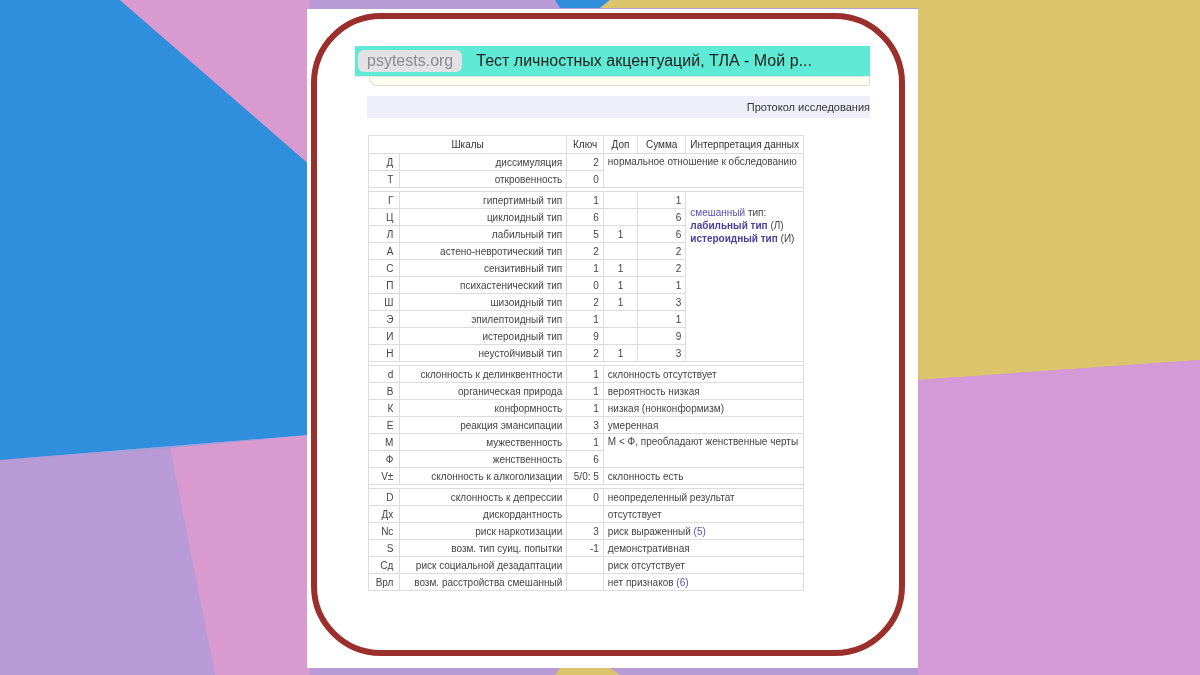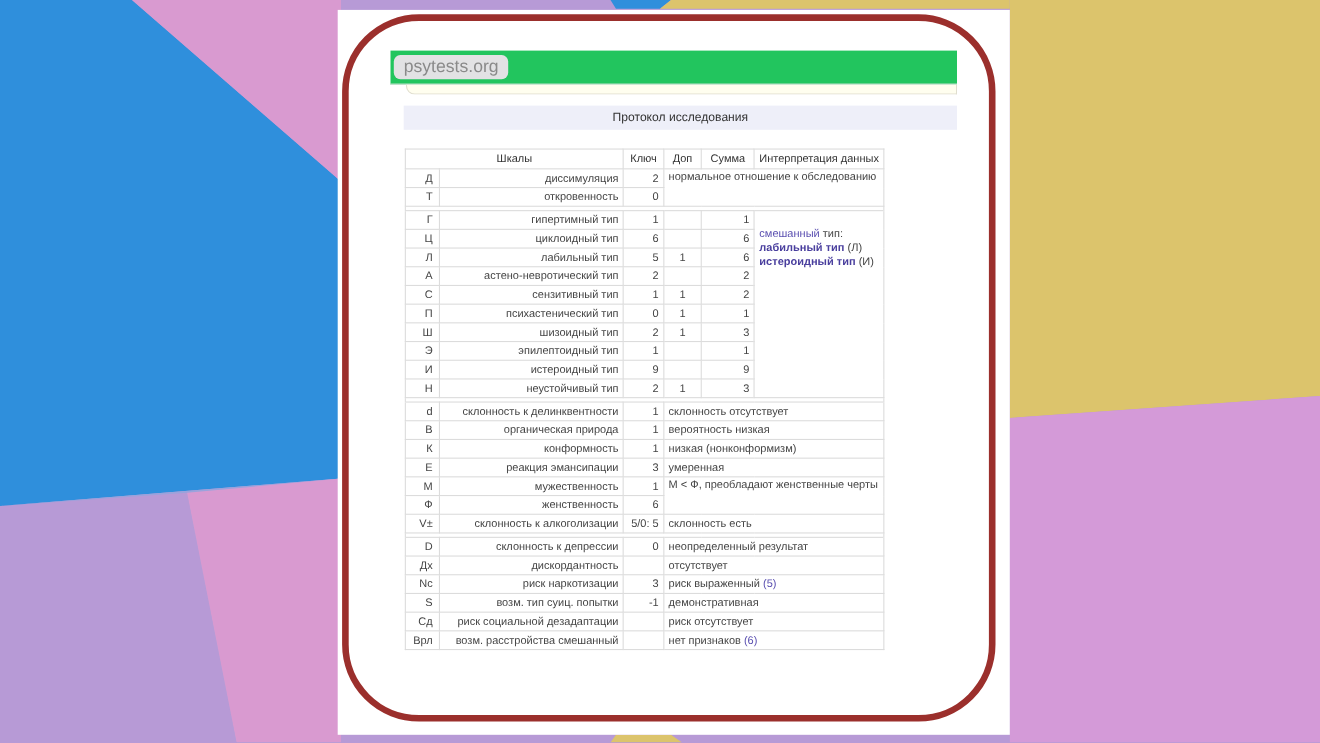--- a/index.html
+++ b/index.html
@@ -14,40 +14,40 @@
     background:#ffffff;
   }
   .frame {
     position:absolute; left:311px; top:13px; width:594px; height:643px;
     border:6px solid #9b2f2c; border-radius:70px; box-sizing:border-box;
     pointer-events:none;
   }
   .content { position:absolute; left:355px; top:46px; width:515px; }
   .tabbar {
     position:absolute; left:0; top:0; width:515px; height:30px;
-    background:#22c55e; border-bottom:1px solid #e6e6e6;
+    background:#5eead4; border-bottom:1px solid #e6e6e6;
     display:flex; align-items:center;
   }
   .domain {
     margin-left:3px; padding:2px 9px; background:#e2e2e4; border-radius:6px;
     color:#8a8a8a; font-family:"Liberation Sans", sans-serif; font-size:16px;
   }
   .tabtitle {
     margin-left:14px; color:#222; font-family:"Liberation Sans", sans-serif;
     font-size:16px; white-space:nowrap;
   }
   .underline {
     position:absolute; left:14px; top:31px; width:501px; height:9px;
     border:1px solid #e0decf; border-top:none; border-radius:0 0 0 8px;
     background:#fffeef; box-sizing:border-box;
   }
   .protocol {
     position:absolute; left:12px; top:50px; width:503px; height:22px;
     background:#eeeff9; font-size:11px; color:#333; line-height:22px;
-    text-align:center; font-family:"Liberation Sans", sans-serif;
+    text-align:right; font-family:"Liberation Sans", sans-serif;
   }
   table.res {
     position:absolute; left:13px; top:89px; width:436px;
     border-collapse:collapse; font-family:"Liberation Sans", sans-serif;
     font-size:10px; color:#444;
   }
   table.res td, table.res th {
     border:1px solid #dcdcdc; height:16px; padding:0 4px; font-weight:normal;
     white-space:nowrap;
   }
@@ -77,20 +77,21 @@
   <polygon points="555,0 610,0 600,8 560,8" fill="#2f8fdc"></polygon>
   <polygon points="610,0 918,0 918,8 600,8" fill="#dcc46c"></polygon>
   <polygon points="560,668 610,668 620,675 555,675" fill="#dcc46c"></polygon>
 </svg>
 
 <div class="card"></div>
 
 <div class="content">
   <div class="tabbar">
     <span class="domain">psytests.org</span>
+    <span class="tabtitle">Тест личностных акцентуаций, ТЛА - Мой р...</span>
   </div>
   <div class="underline"></div>
   <div class="protocol">Протокол исследования</div>
 
   <table class="res">
     <thead>
       <tr>
         <th colspan="2">Шкалы</th>
         <th>Ключ</th>
         <th>Доп</th>

